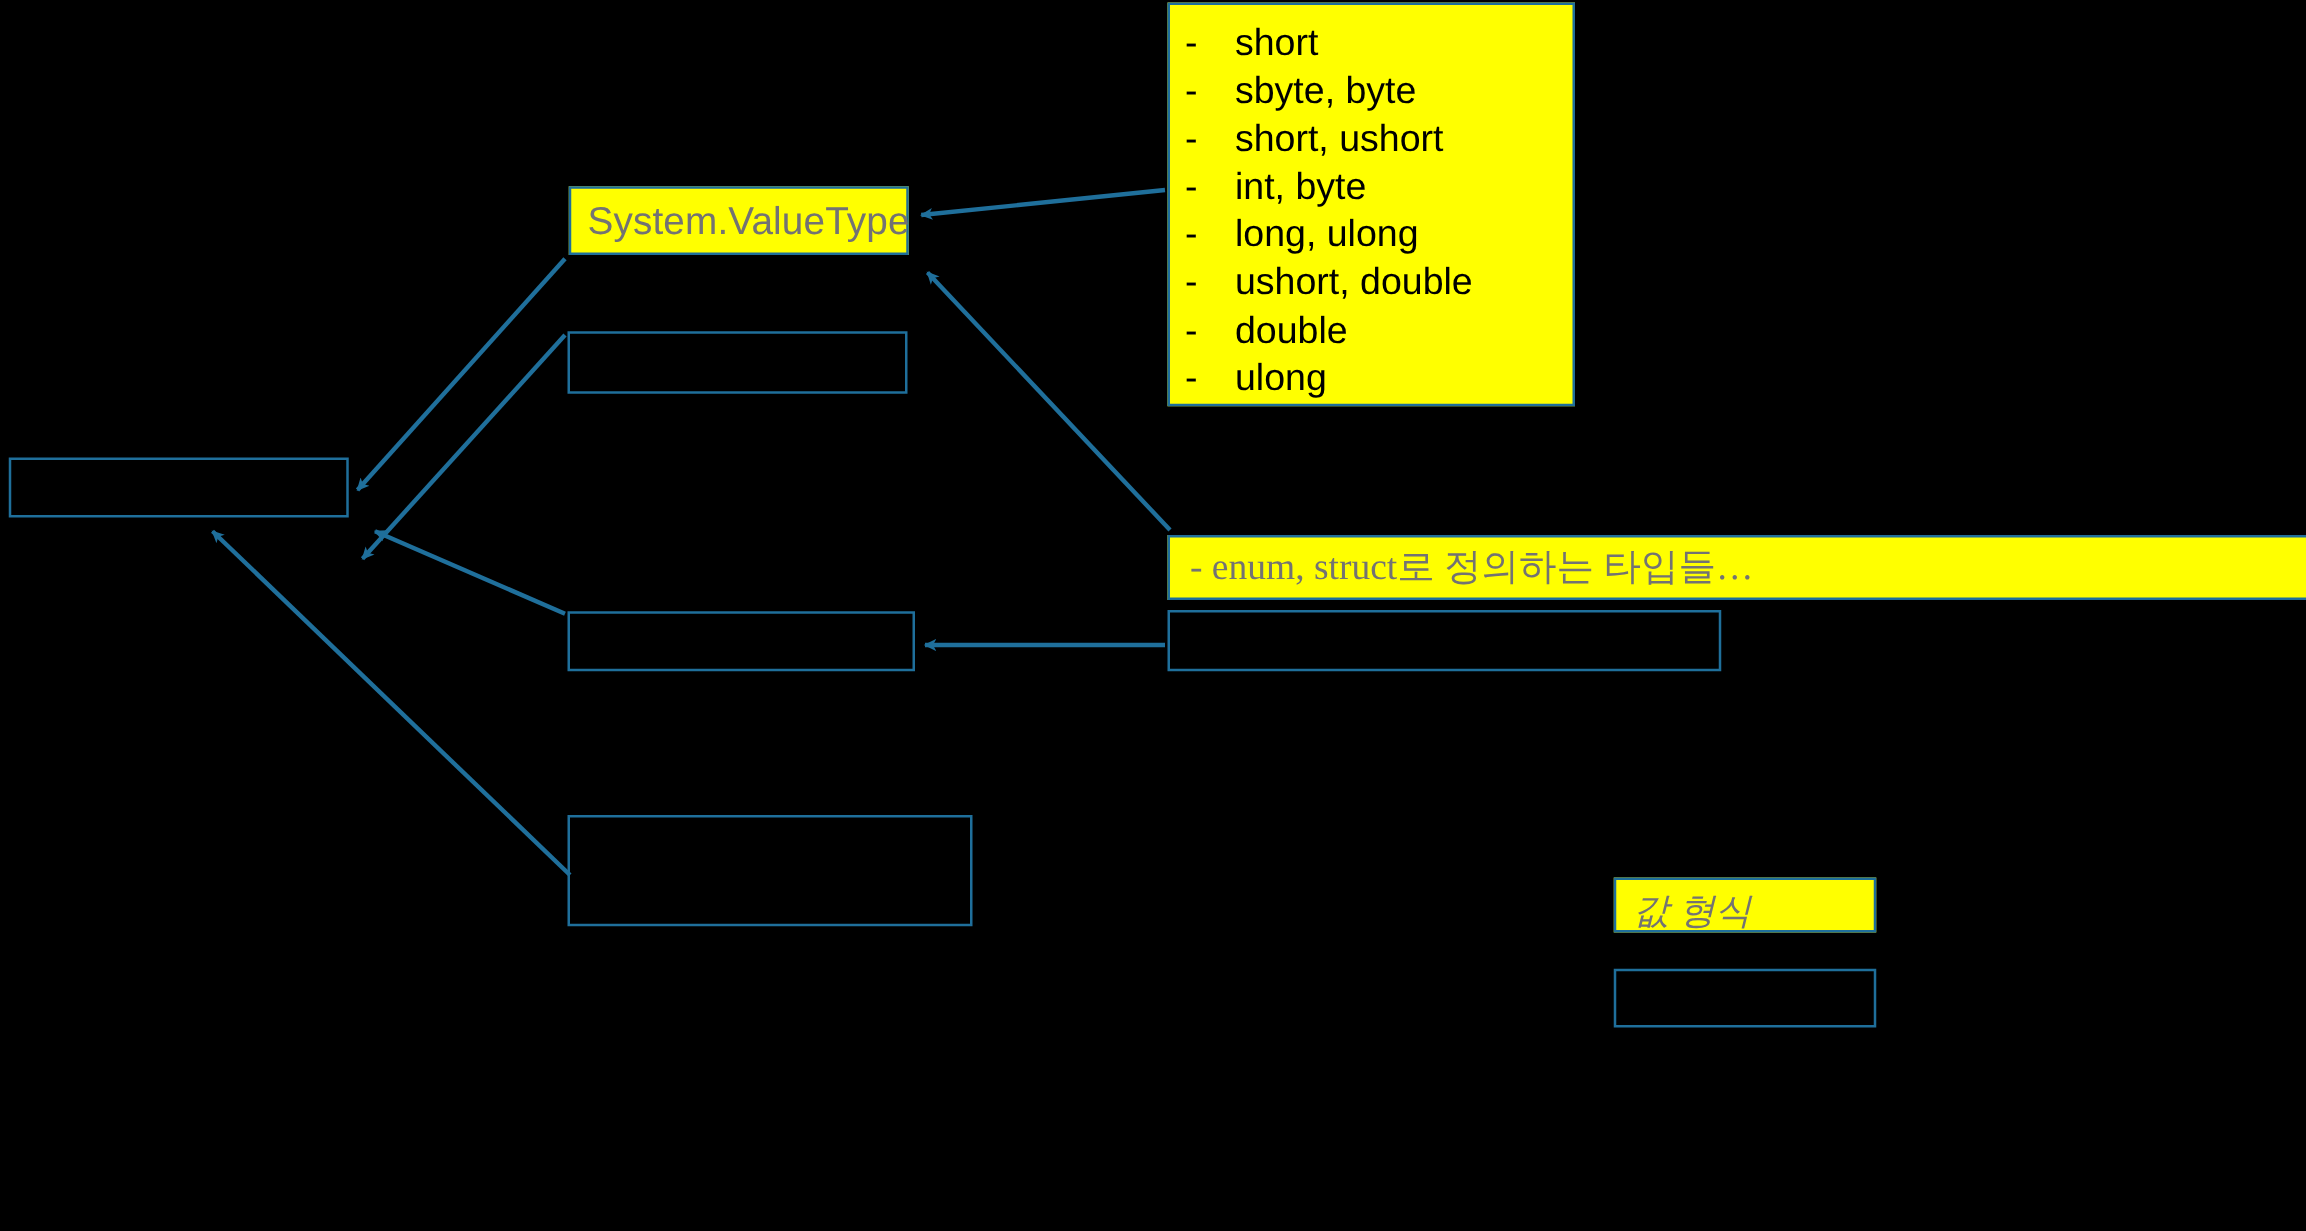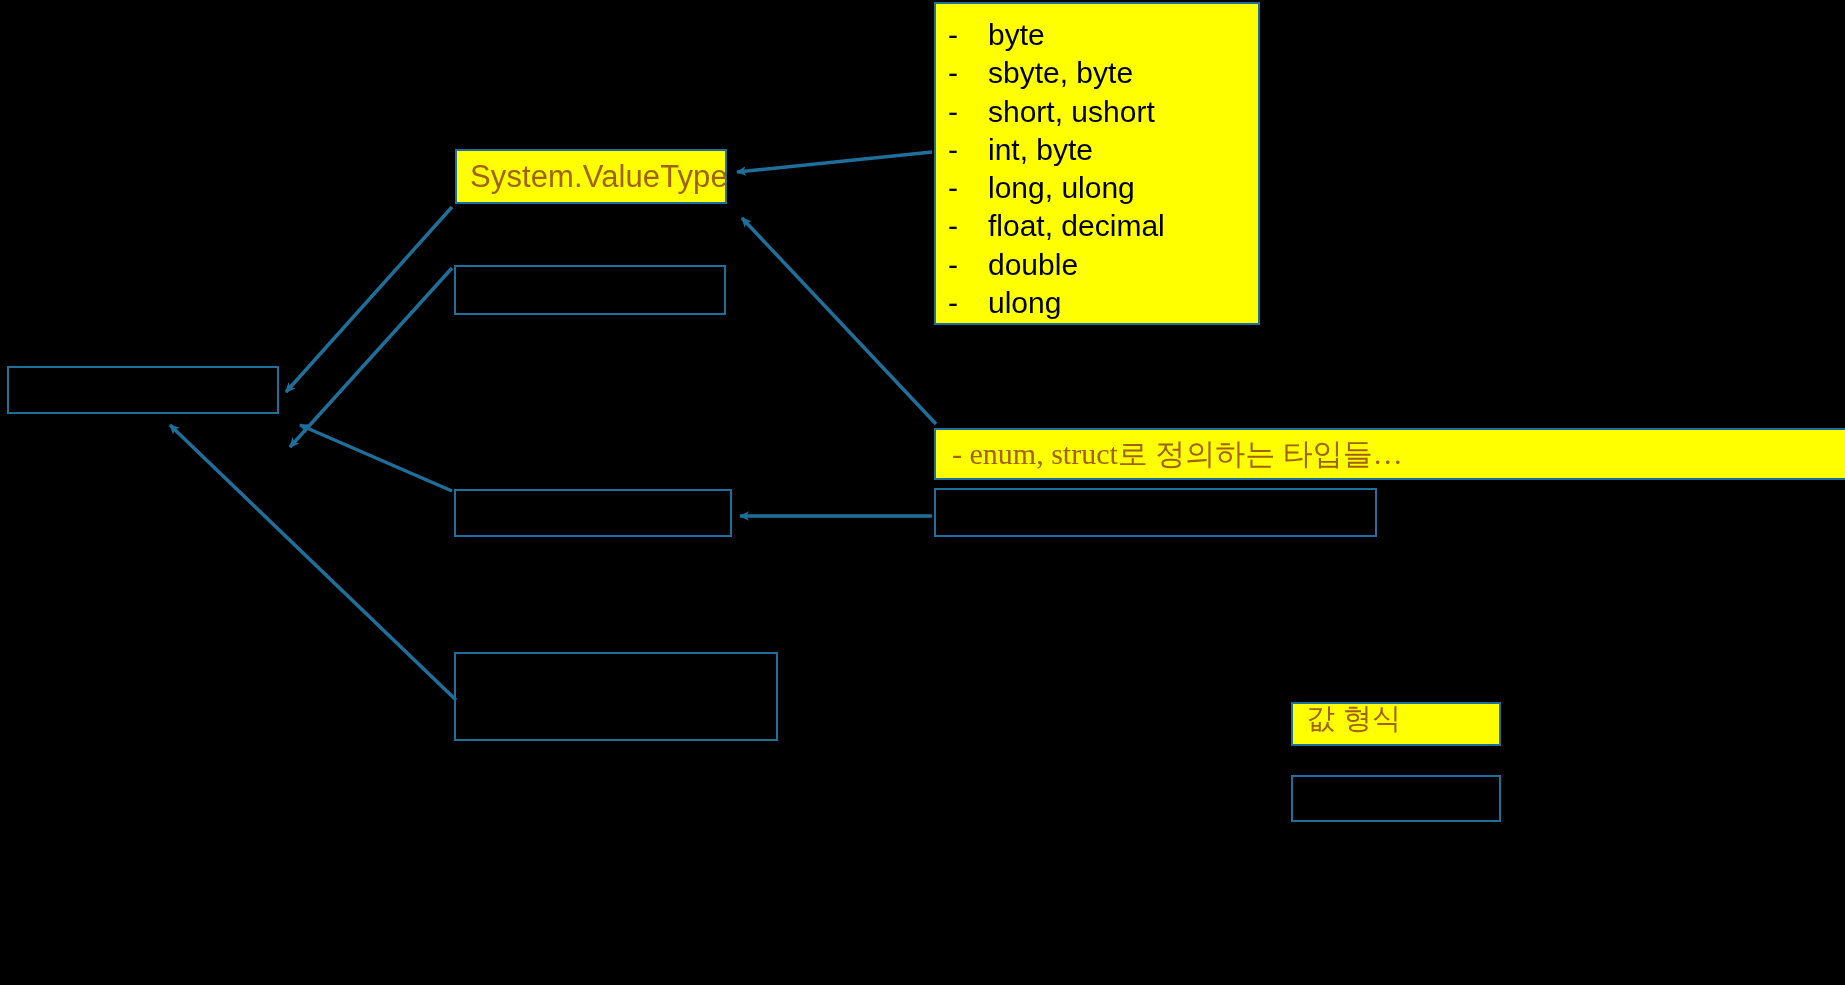--- a/index.html
+++ b/index.html
@@ -26,21 +26,21 @@
   .box {
     position: absolute;
     box-sizing: border-box;
     border: 2px solid #1F6F9B;
     background: transparent;
   }
   .box-yellow {
     background: #FFFF00;
   }
   .box-label {
-    color: #a16207;
+    color: #737373;
     white-space: pre;
     line-height: 1.0;
   }
   
   #vt-box {
     left: 455px;
     top: 149px;
     width: 272px;
     height: 55px;
     display: flex;
@@ -90,22 +90,23 @@
   #enum-box .box-label {
     font-size: 30px;
   }
   
   #legend-yellow {
     left: 1291px;
     top: 702px;
     width: 210px;
     height: 44px;
     display: flex;
-    align-items: flex-start;
+    align-items: flex-end;
     padding-left: 13px;
+    font-style: italic;
   }
   #legend-yellow .box-label {
     font-size: 29px;
   }
   #legend-empty {
     left: 1291px;
     top: 775px;
     width: 210px;
     height: 47px;
   }
@@ -158,41 +159,41 @@
   </svg>
 
   <div class="box box-yellow" id="vt-box">
     <span class="box-label">System.ValueType</span>
   </div>
 
   <div class="box box-yellow" id="prim-box">
     <ul id="prim-list">
       <li>
         <span class="dash">-</span>
-        <span>byte</span>
+        <span>short</span>
       </li>
       <li>
         <span class="dash">-</span>
         <span>sbyte, byte</span>
       </li>
       <li>
         <span class="dash">-</span>
         <span>short, ushort</span>
       </li>
       <li>
         <span class="dash">-</span>
         <span>int, byte</span>
       </li>
       <li>
         <span class="dash">-</span>
         <span>long, ulong</span>
       </li>
       <li>
         <span class="dash">-</span>
-        <span>float, decimal</span>
+        <span>ushort, double</span>
       </li>
       <li>
         <span class="dash">-</span>
         <span>double</span>
       </li>
       <li>
         <span class="dash">-</span>
         <span>ulong</span>
       </li>
     </ul>

